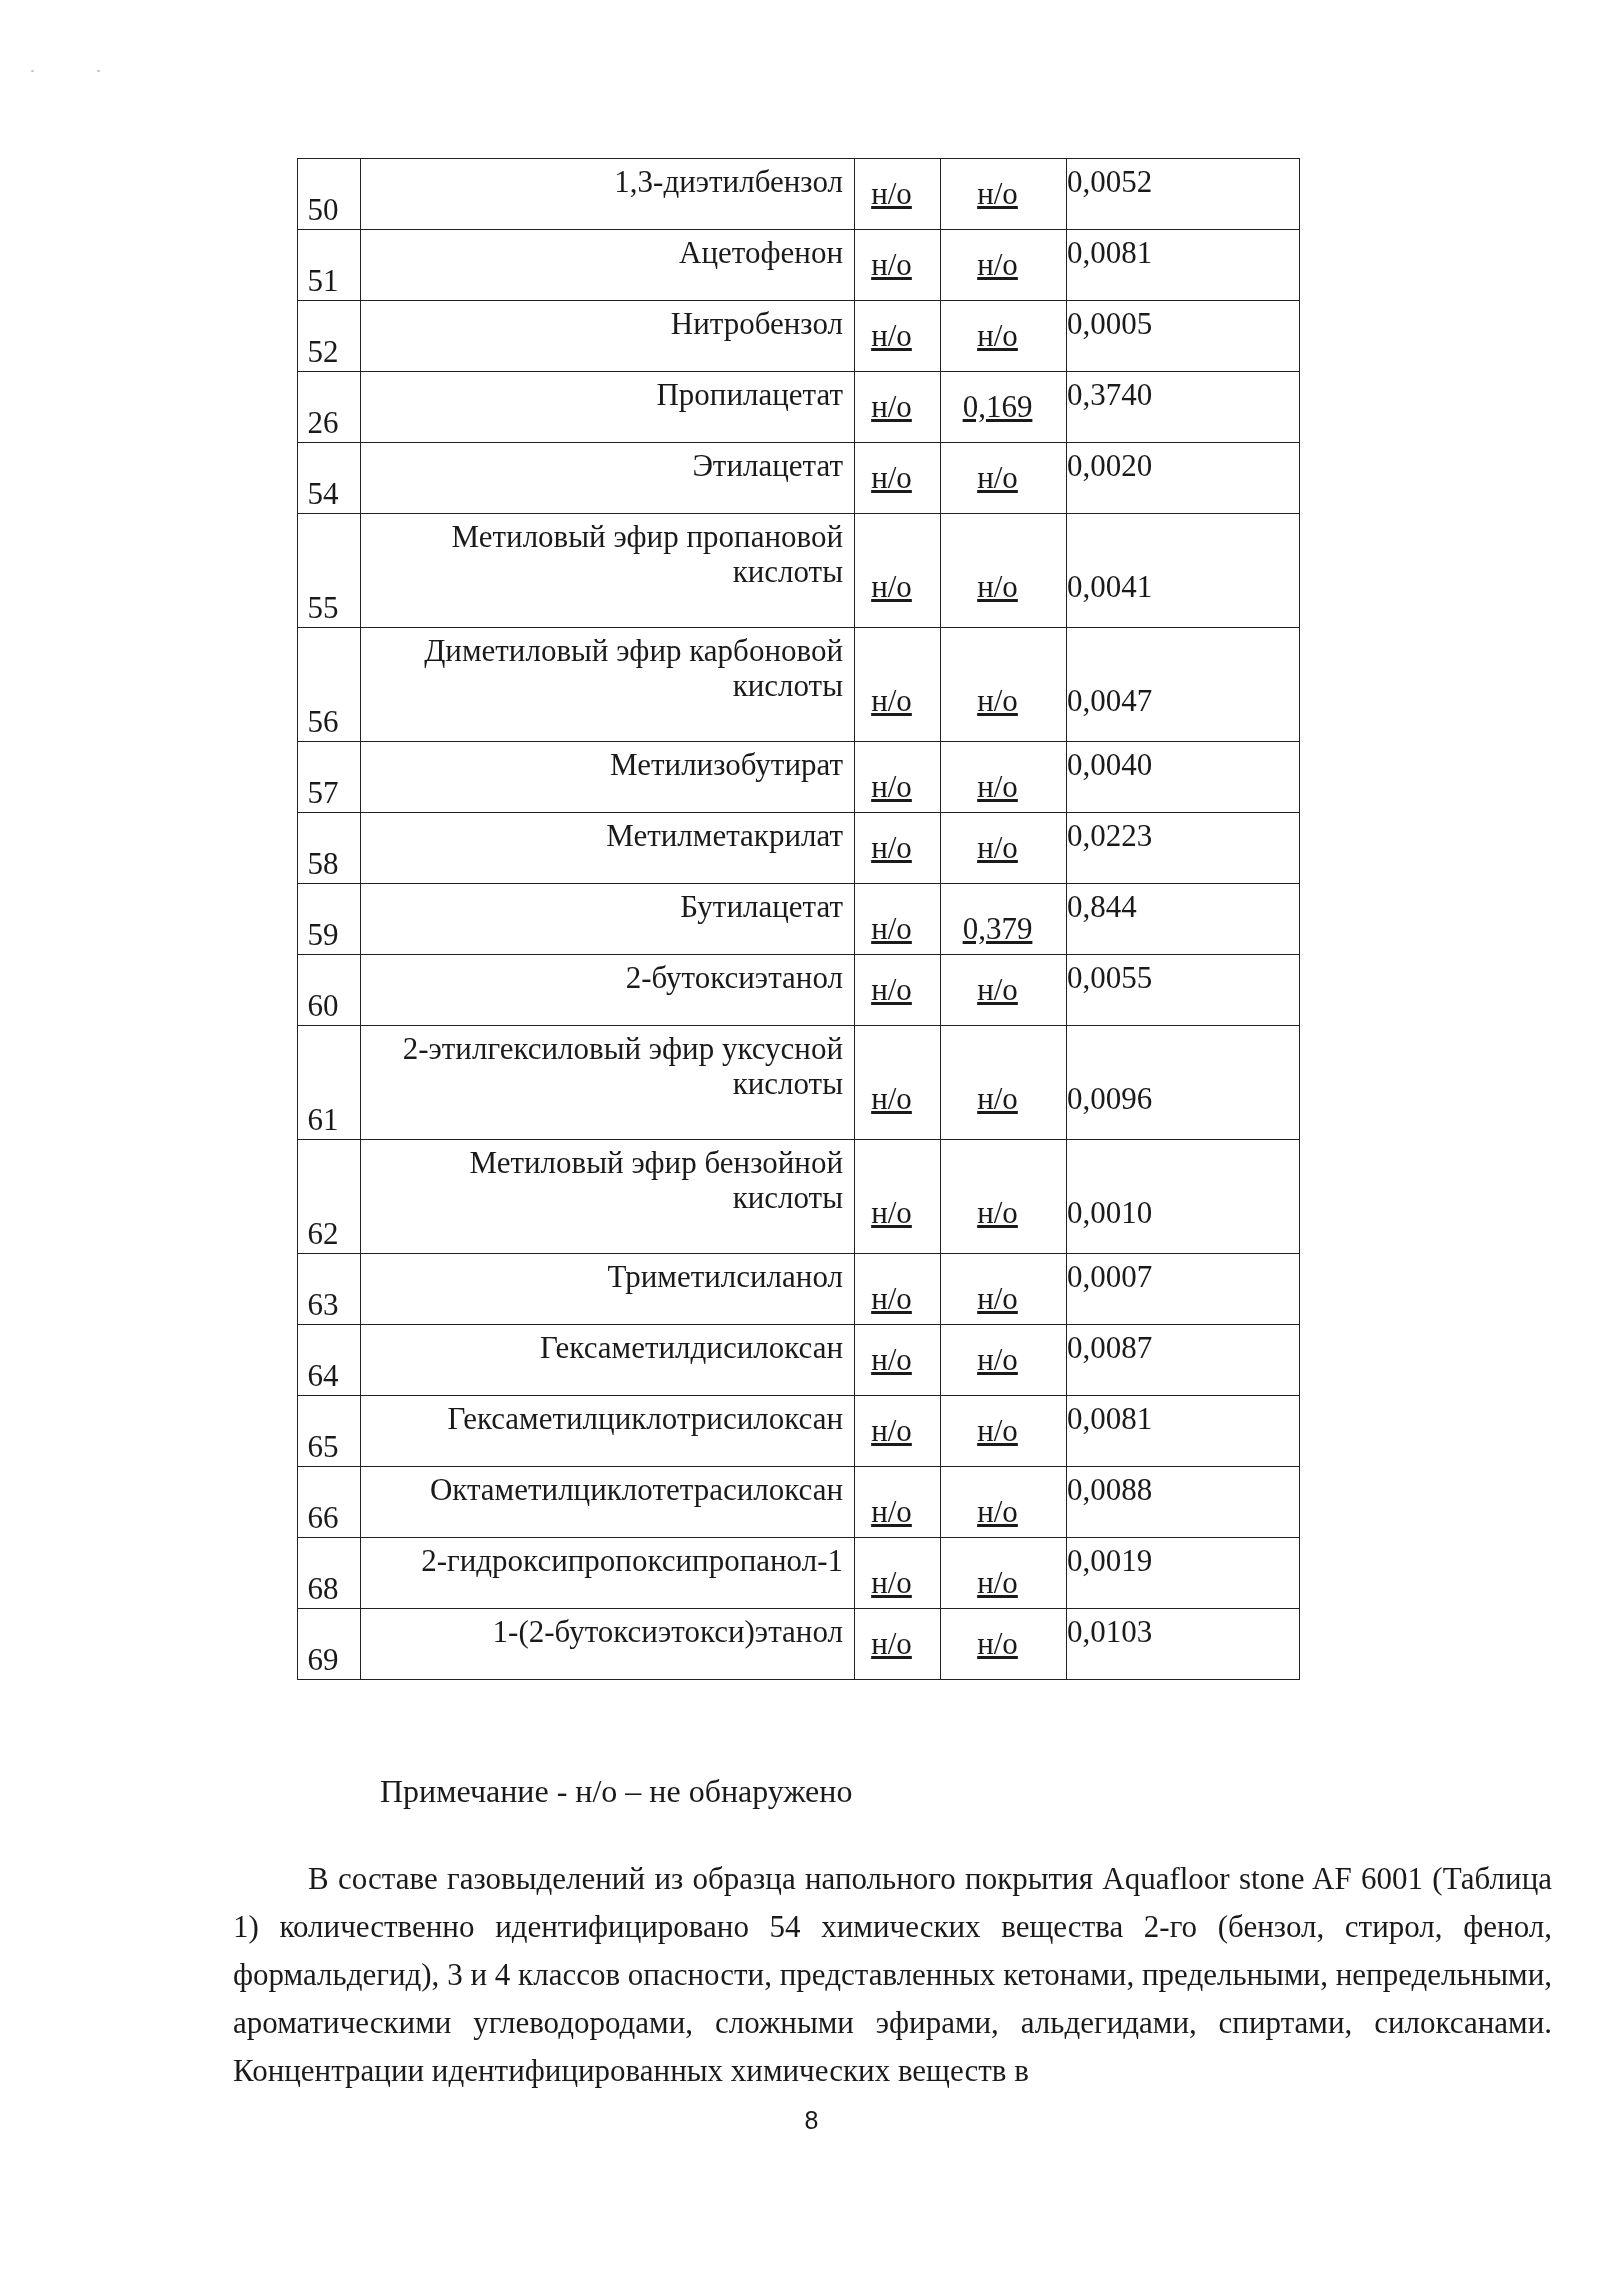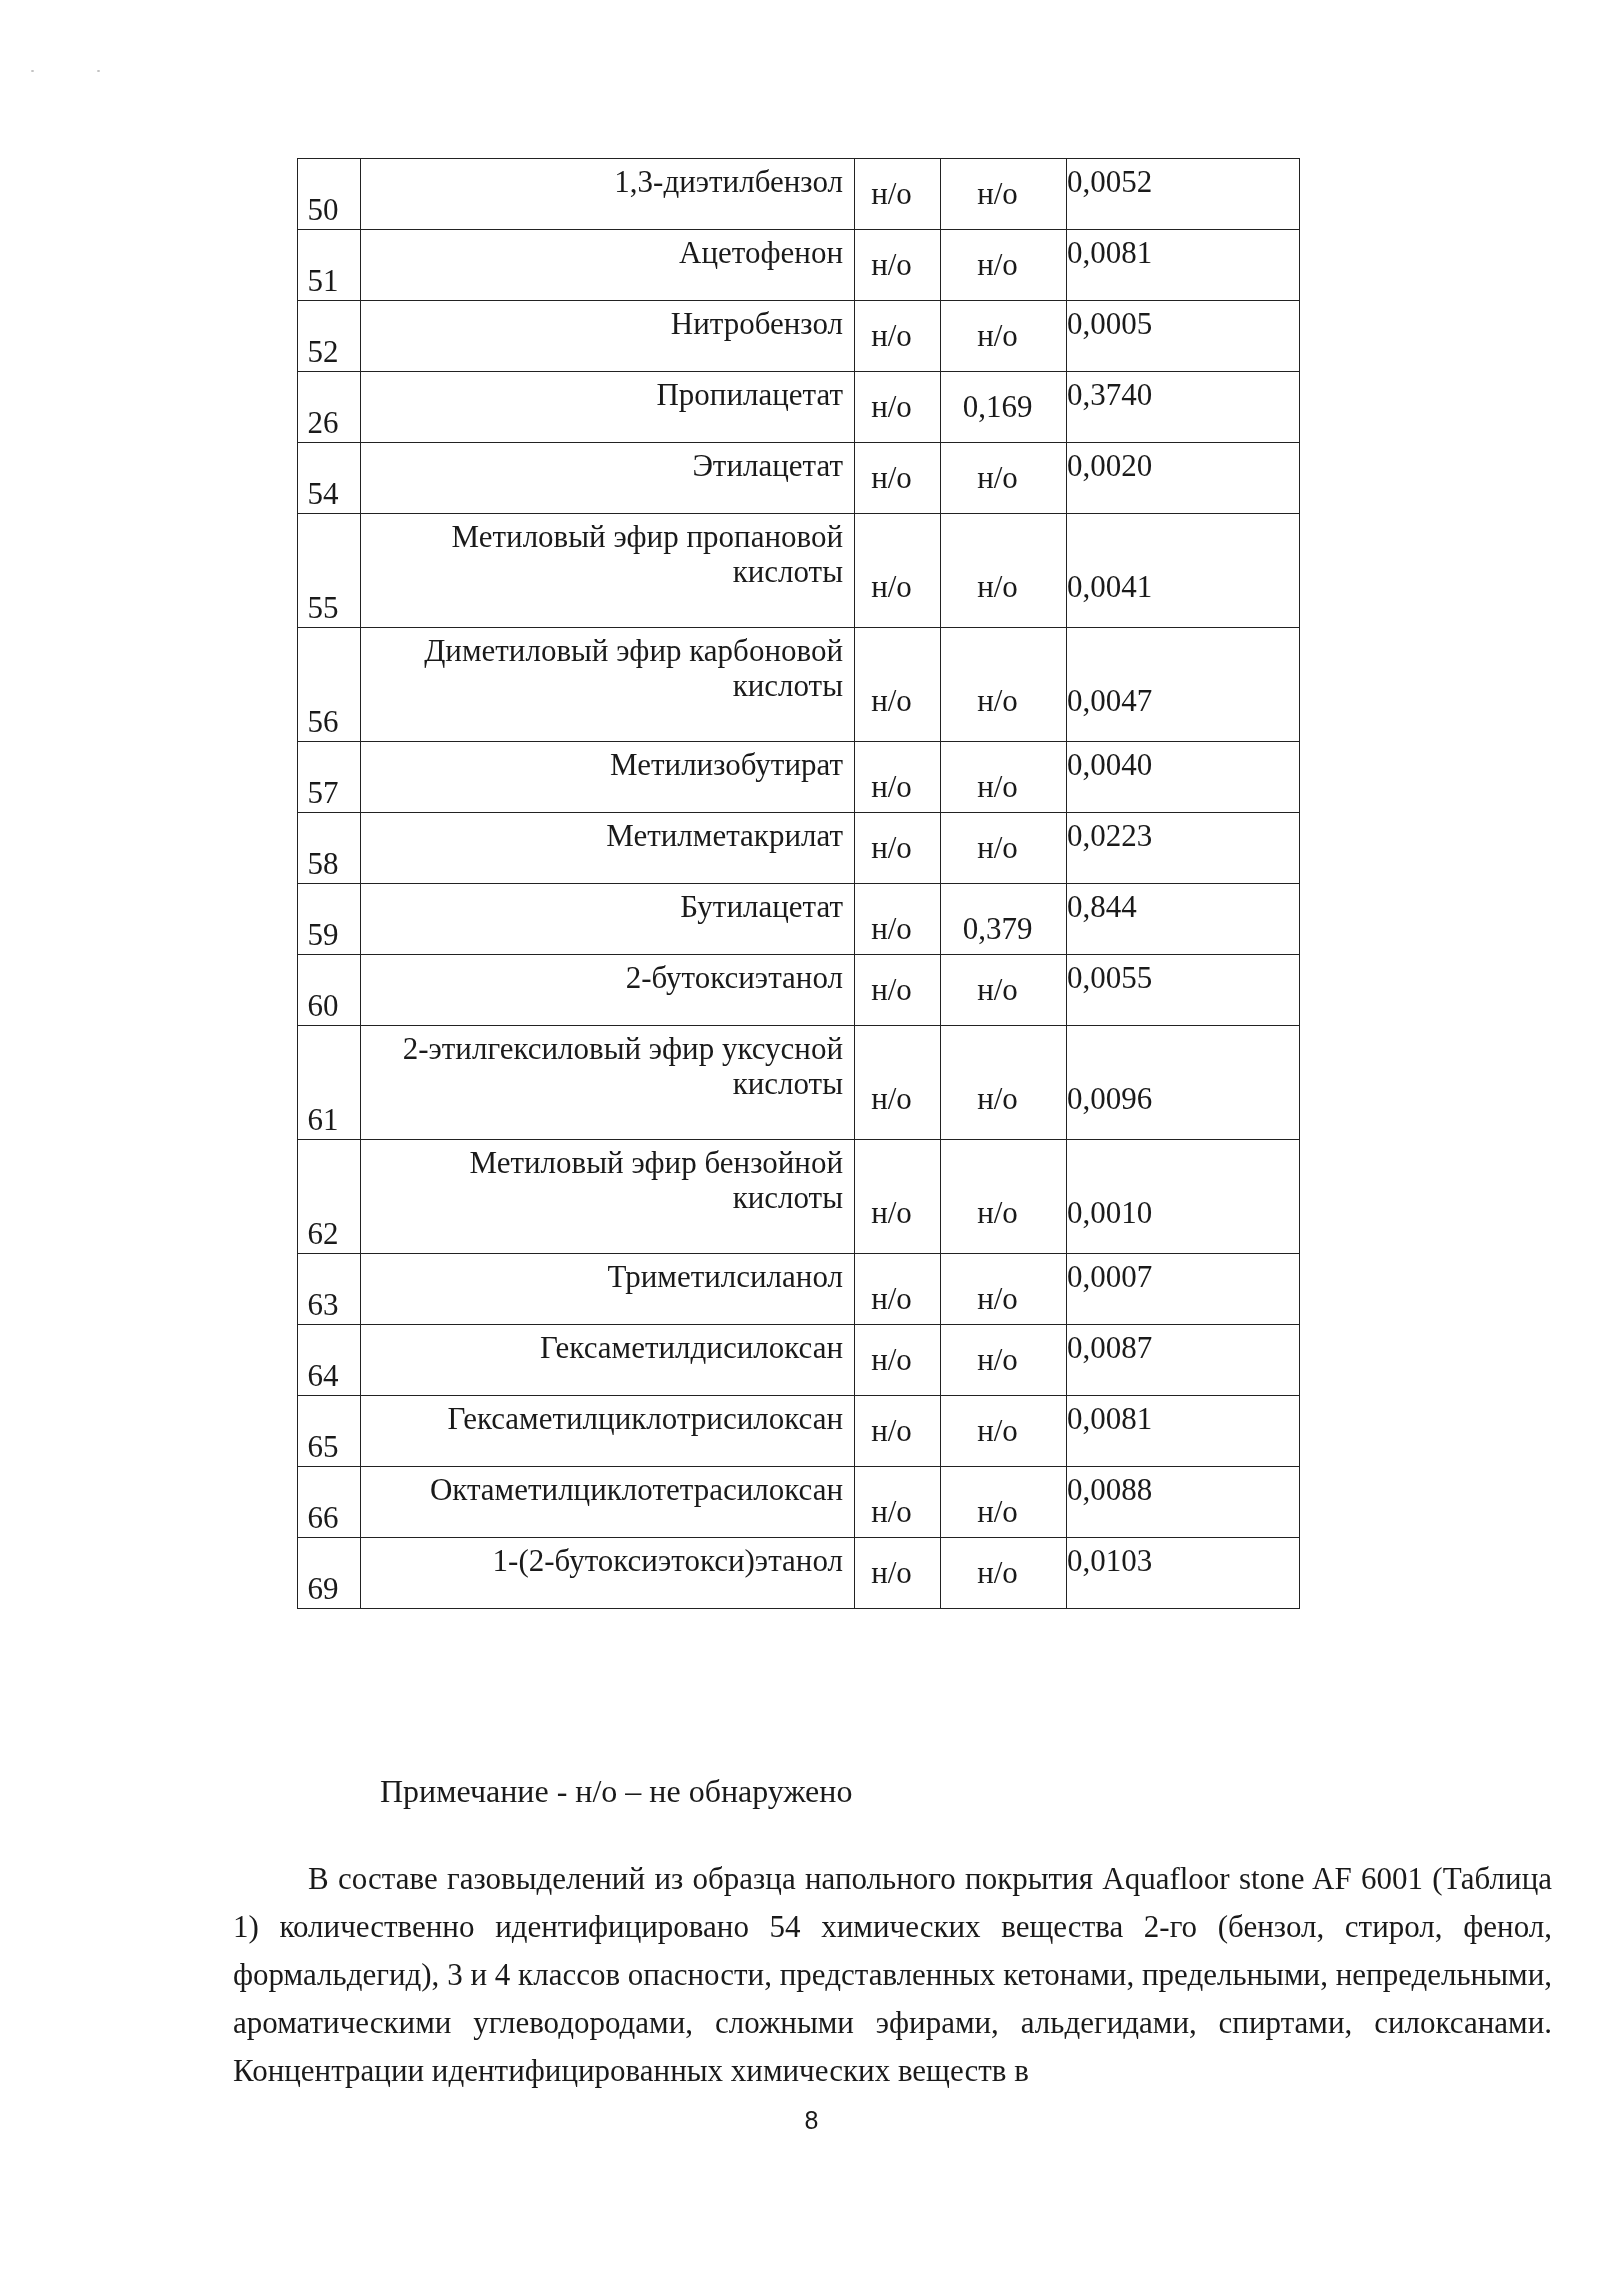--- a/index.html
+++ b/index.html
@@ -20,21 +20,21 @@
   table.data tr.single td { height: 70px; }
   table.data tr.double td { height: 113px; }
   td.num { width: 62px; }
   td.name { width: 493px; }
   td.c1 { width: 85px; }
   td.c2 { width: 125px; }
   td.c3 { width: 232px; }
 
   .num span { position: absolute; left: 9.4px; bottom: 1.6px; font-size: 31px; }
   .name span { display: block; text-align: right; padding: 4.7px 11px 0; font-family: Liberation Serif, serif; }
-  .c1 span, .c2 span { position: absolute; left: 0; right: 12px; text-align: center; top: 17.3px; }
+  .c1 span, .c2 span { position: absolute; left: 0; right: 12px; text-align: center; top: 17.3px; text-decoration: underline; }
   tr.double .c1 span, tr.double .c2 span { top: 55px; }
   tr.low .c1 span, tr.low .c2 span { top: 27px; }
   .c3 span { position: absolute; left: 0; right: 0; top: 4.7px; }
   tr.double .c3 span { top: 55px; }
 
   .note {
     position: absolute; left: 380px; top: 1773px; font-size: 32px;
   }
   .para {
     position: absolute; left: 233px; top: 1855px; width: 1319px;
@@ -335,20 +335,37 @@
         <td class="c1">
           <span>н/о</span>
         </td>
         <td class="c2">
           <span>н/о</span>
         </td>
         <td class="c3">
           <span>0,0088</span>
         </td>
       </tr>
+      <tr class="single low">
+        <td class="num">
+          <span>68</span>
+        </td>
+        <td class="name">
+          <span>2-гидроксипропоксипропанол-1</span>
+        </td>
+        <td class="c1">
+          <span>н/о</span>
+        </td>
+        <td class="c2">
+          <span>н/о</span>
+        </td>
+        <td class="c3">
+          <span>0,0019</span>
+        </td>
+      </tr>
       <tr class="single">
         <td class="num">
           <span>69</span>
         </td>
         <td class="name">
           <span>1-(2-бутоксиэтокси)этанол</span>
         </td>
         <td class="c1">
           <span>н/о</span>
         </td>

